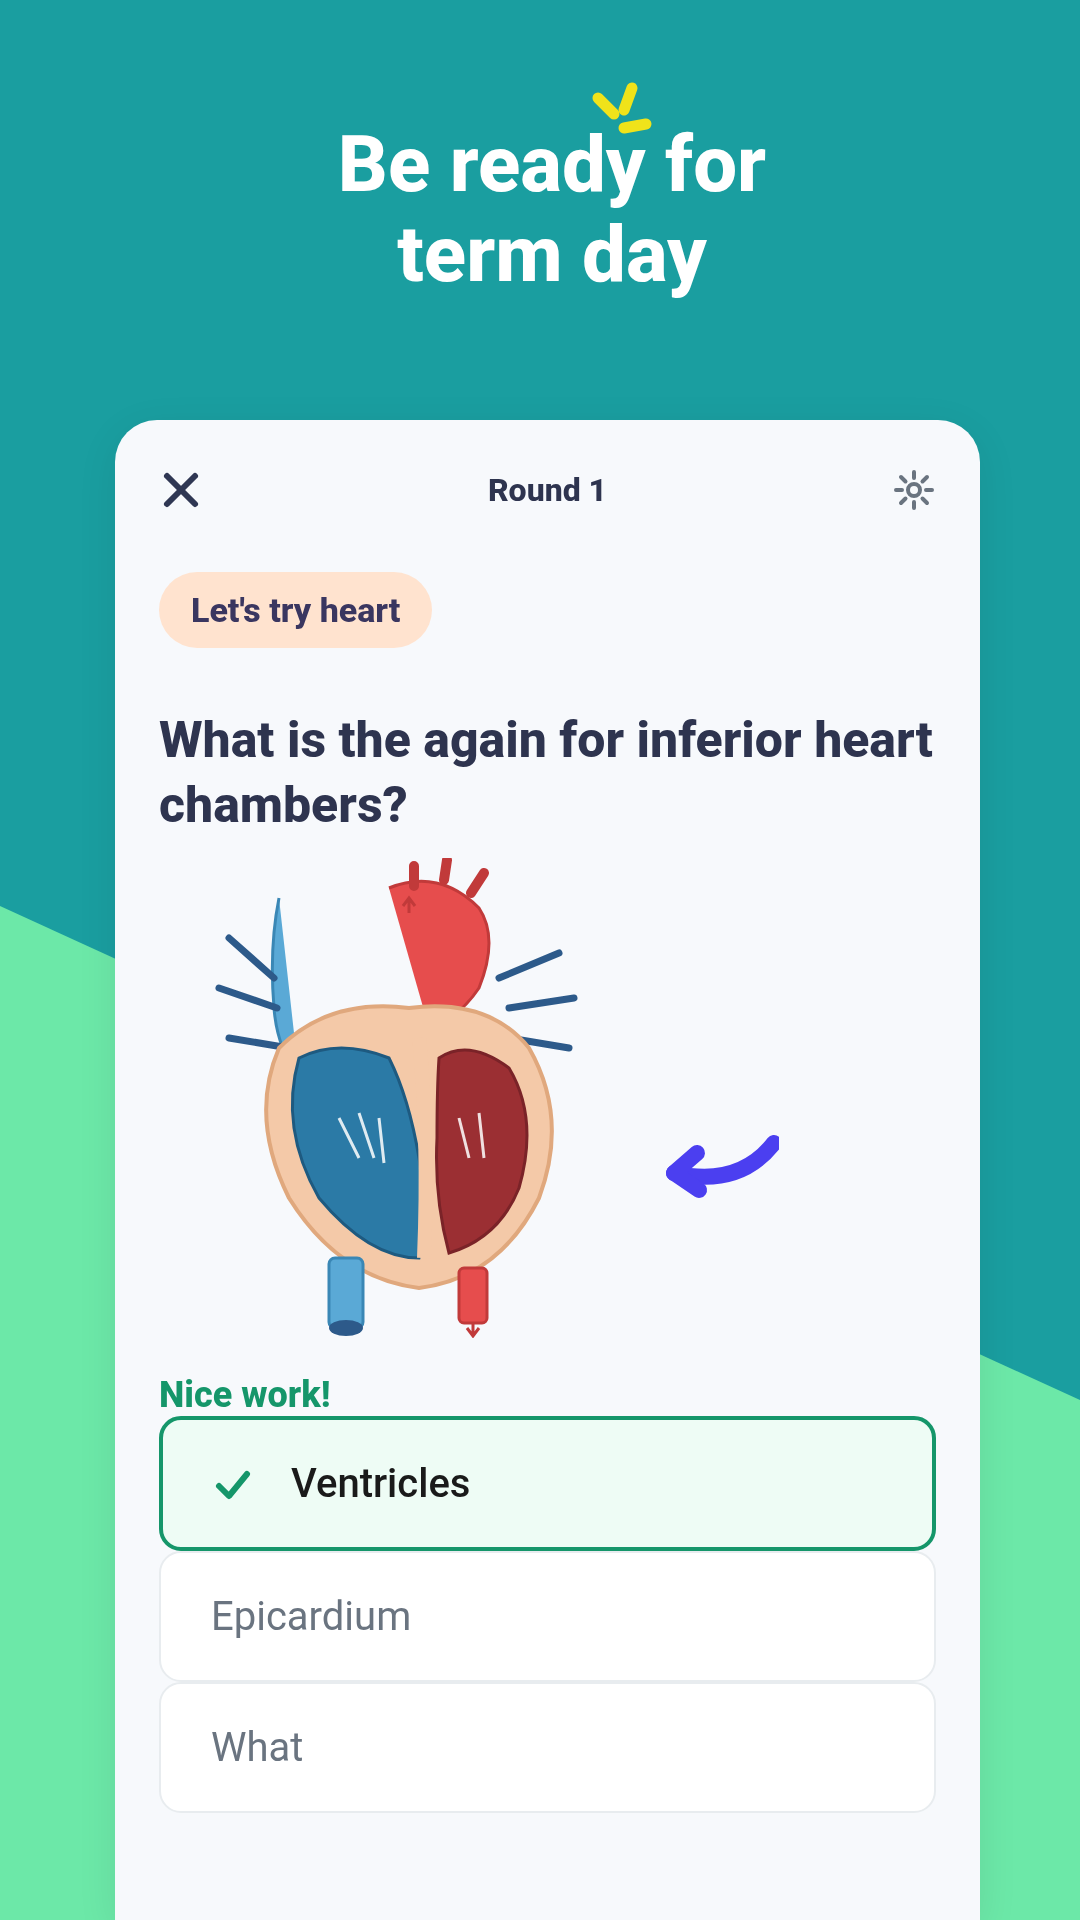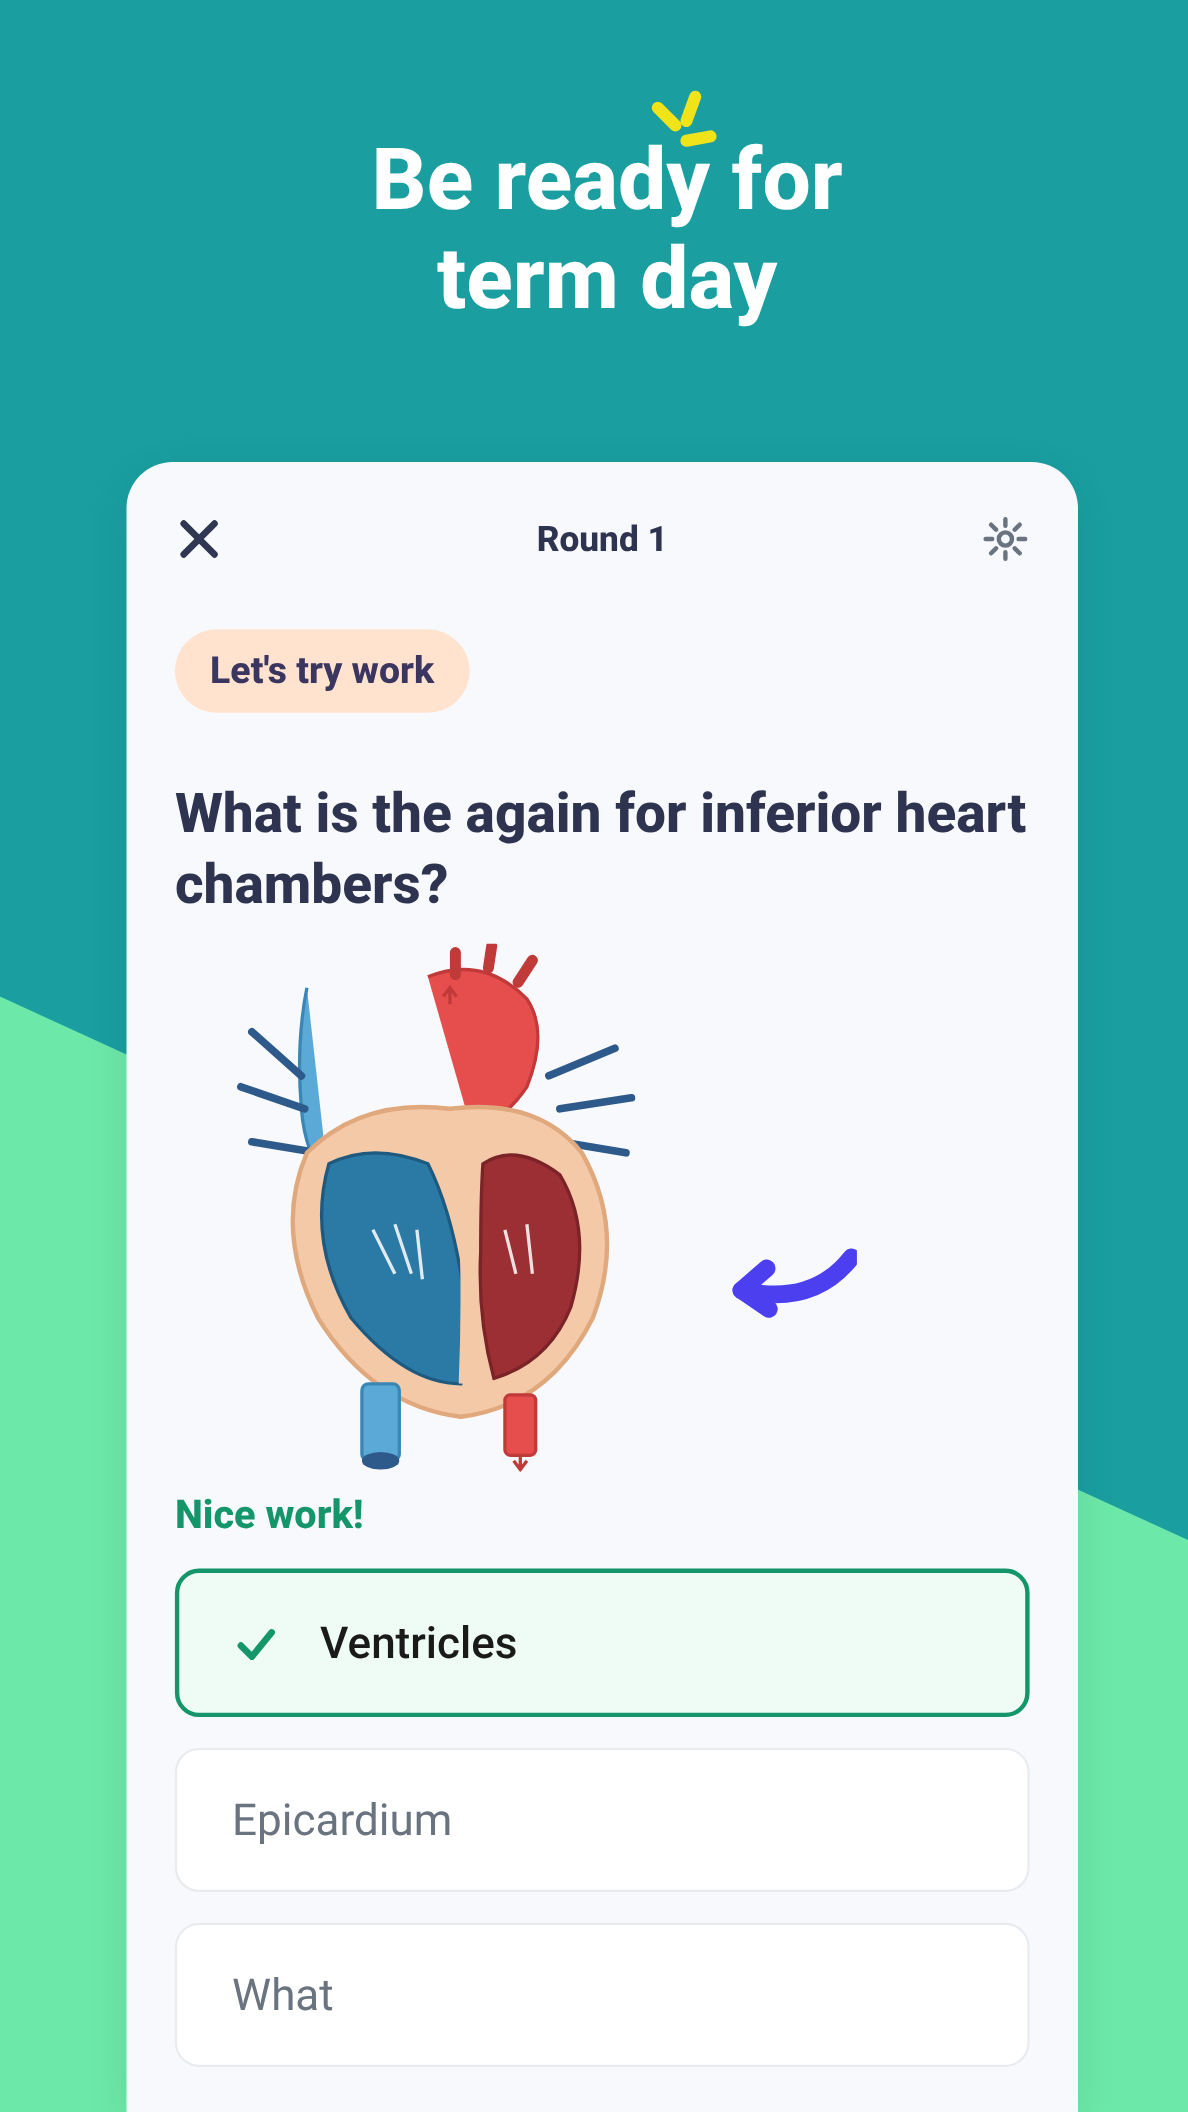--- a/index.html
+++ b/index.html
@@ -99,27 +99,26 @@
     color: #2e344f;
     line-height: 1.3;
   }
   .illustration {
     margin-top: 20px;
     width: 500px;
     height: 480px;
     position: relative;
   }
   .feedback {
-    margin-top: 18px;
+    margin-top: 36px;
     font-size: 36px;
     font-weight: 800;
     color: #15966a;
   }
   .option {
-    margin-top: 28px;
     background: #ffffff;
     border: 2px solid #e8ecef;
     border-radius: 22px;
     padding: 40px 50px;
     font-size: 40px;
     color: #6a7480;
     display: flex;
     align-items: center;
     gap: 38px;
     cursor: pointer;
@@ -184,21 +183,21 @@
       <svg viewBox="0 0 44 44">
         <g fill="none" stroke="#6a7480" stroke-width="4">
           <circle cx="22" cy="22" r="6"></circle>
           <path d="M22 4 L22 10 M22 34 L22 40 M4 22 L10 22 M34 22 L40 22 M9 9 L13.5 13.5 M30.5 30.5 L35 35 M35 9 L30.5 13.5 M13.5 30.5 L9 35" stroke-linecap="round"></path>
         </g>
       </svg>
     </div>
   </div>
 
   <div class="card-body">
-    <div class="hint-pill">Let's try work</div>
+    <div class="hint-pill">Let's try heart</div>
 
     <div class="question">What is the again for inferior heart chambers?</div>
 
     <div class="illustration">
       <svg viewBox="0 0 500 480" width="500" height="480">
 
         <path d="M120 40 Q110 90 115 150 Q118 190 140 220" fill="#5aa9d6" stroke="#3a87b5" stroke-width="3"></path>
         <path d="M70 80 L115 120 M60 130 L118 150 M70 180 L130 190" stroke="#2d5a8a" stroke-width="7" stroke-linecap="round"></path>
 
         <path d="M230 30 Q280 10 320 50 Q340 80 320 130 Q300 160 270 170" fill="#e64d4d" stroke="#c13a3a" stroke-width="3"></path>

